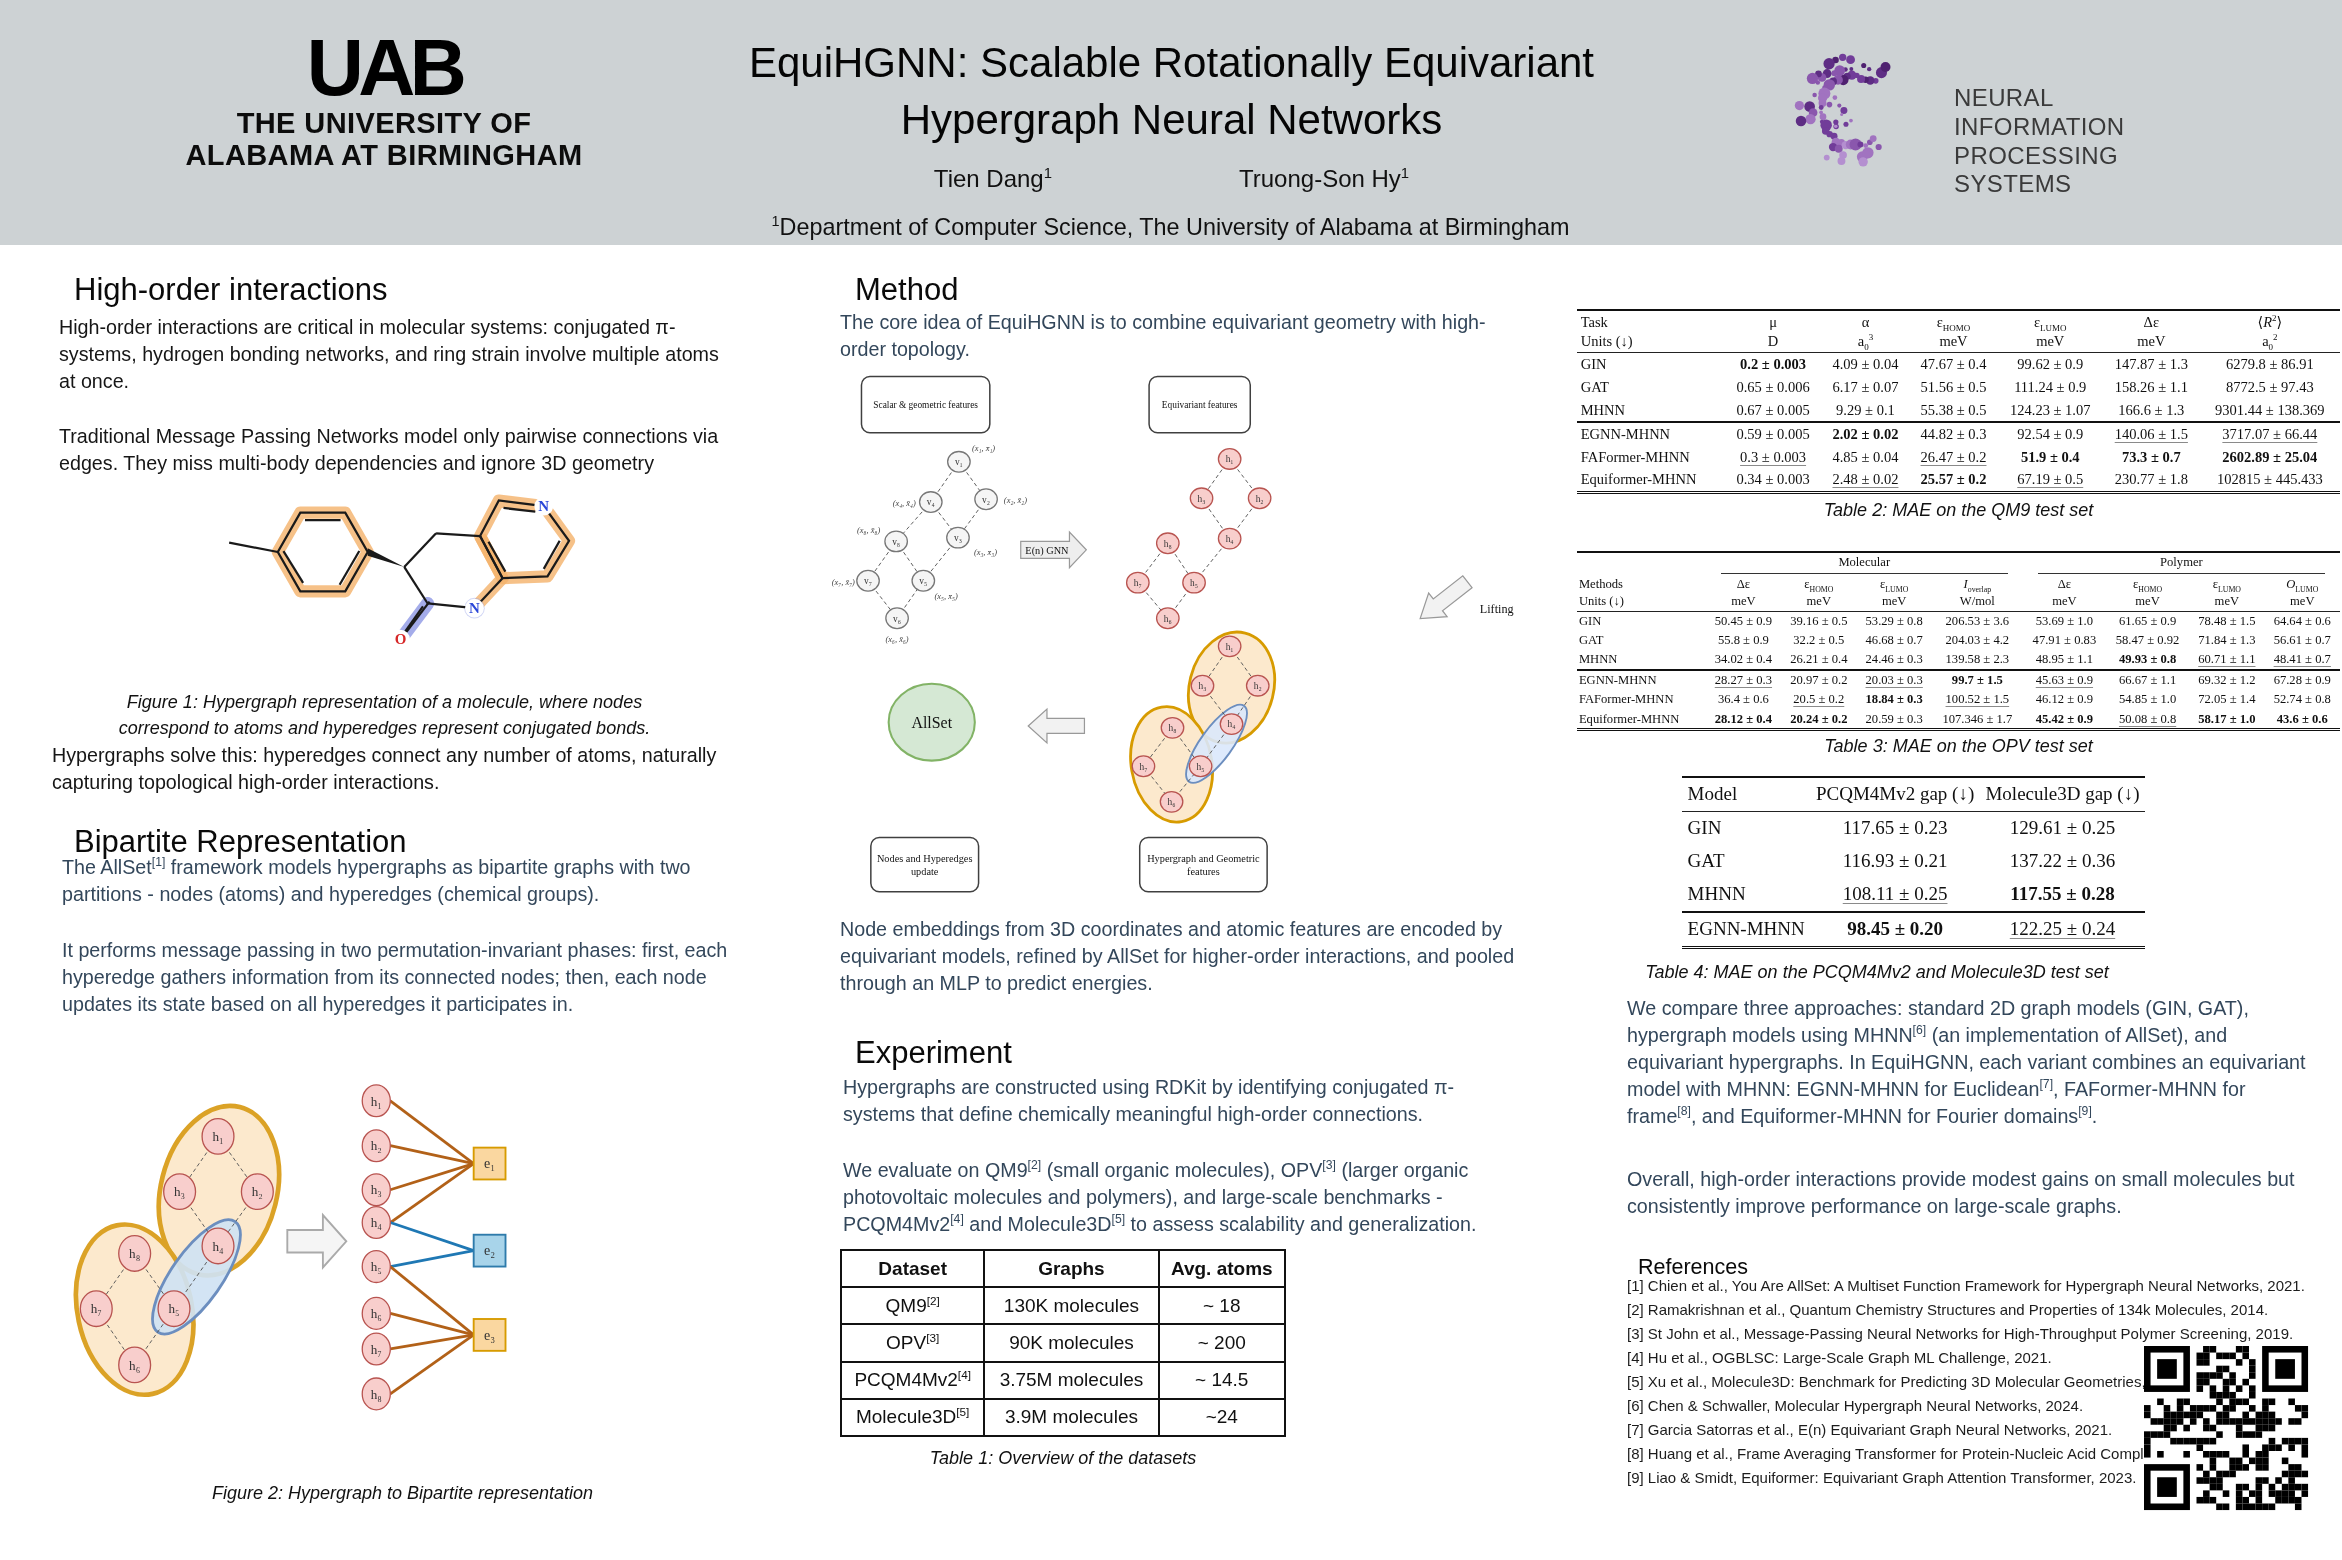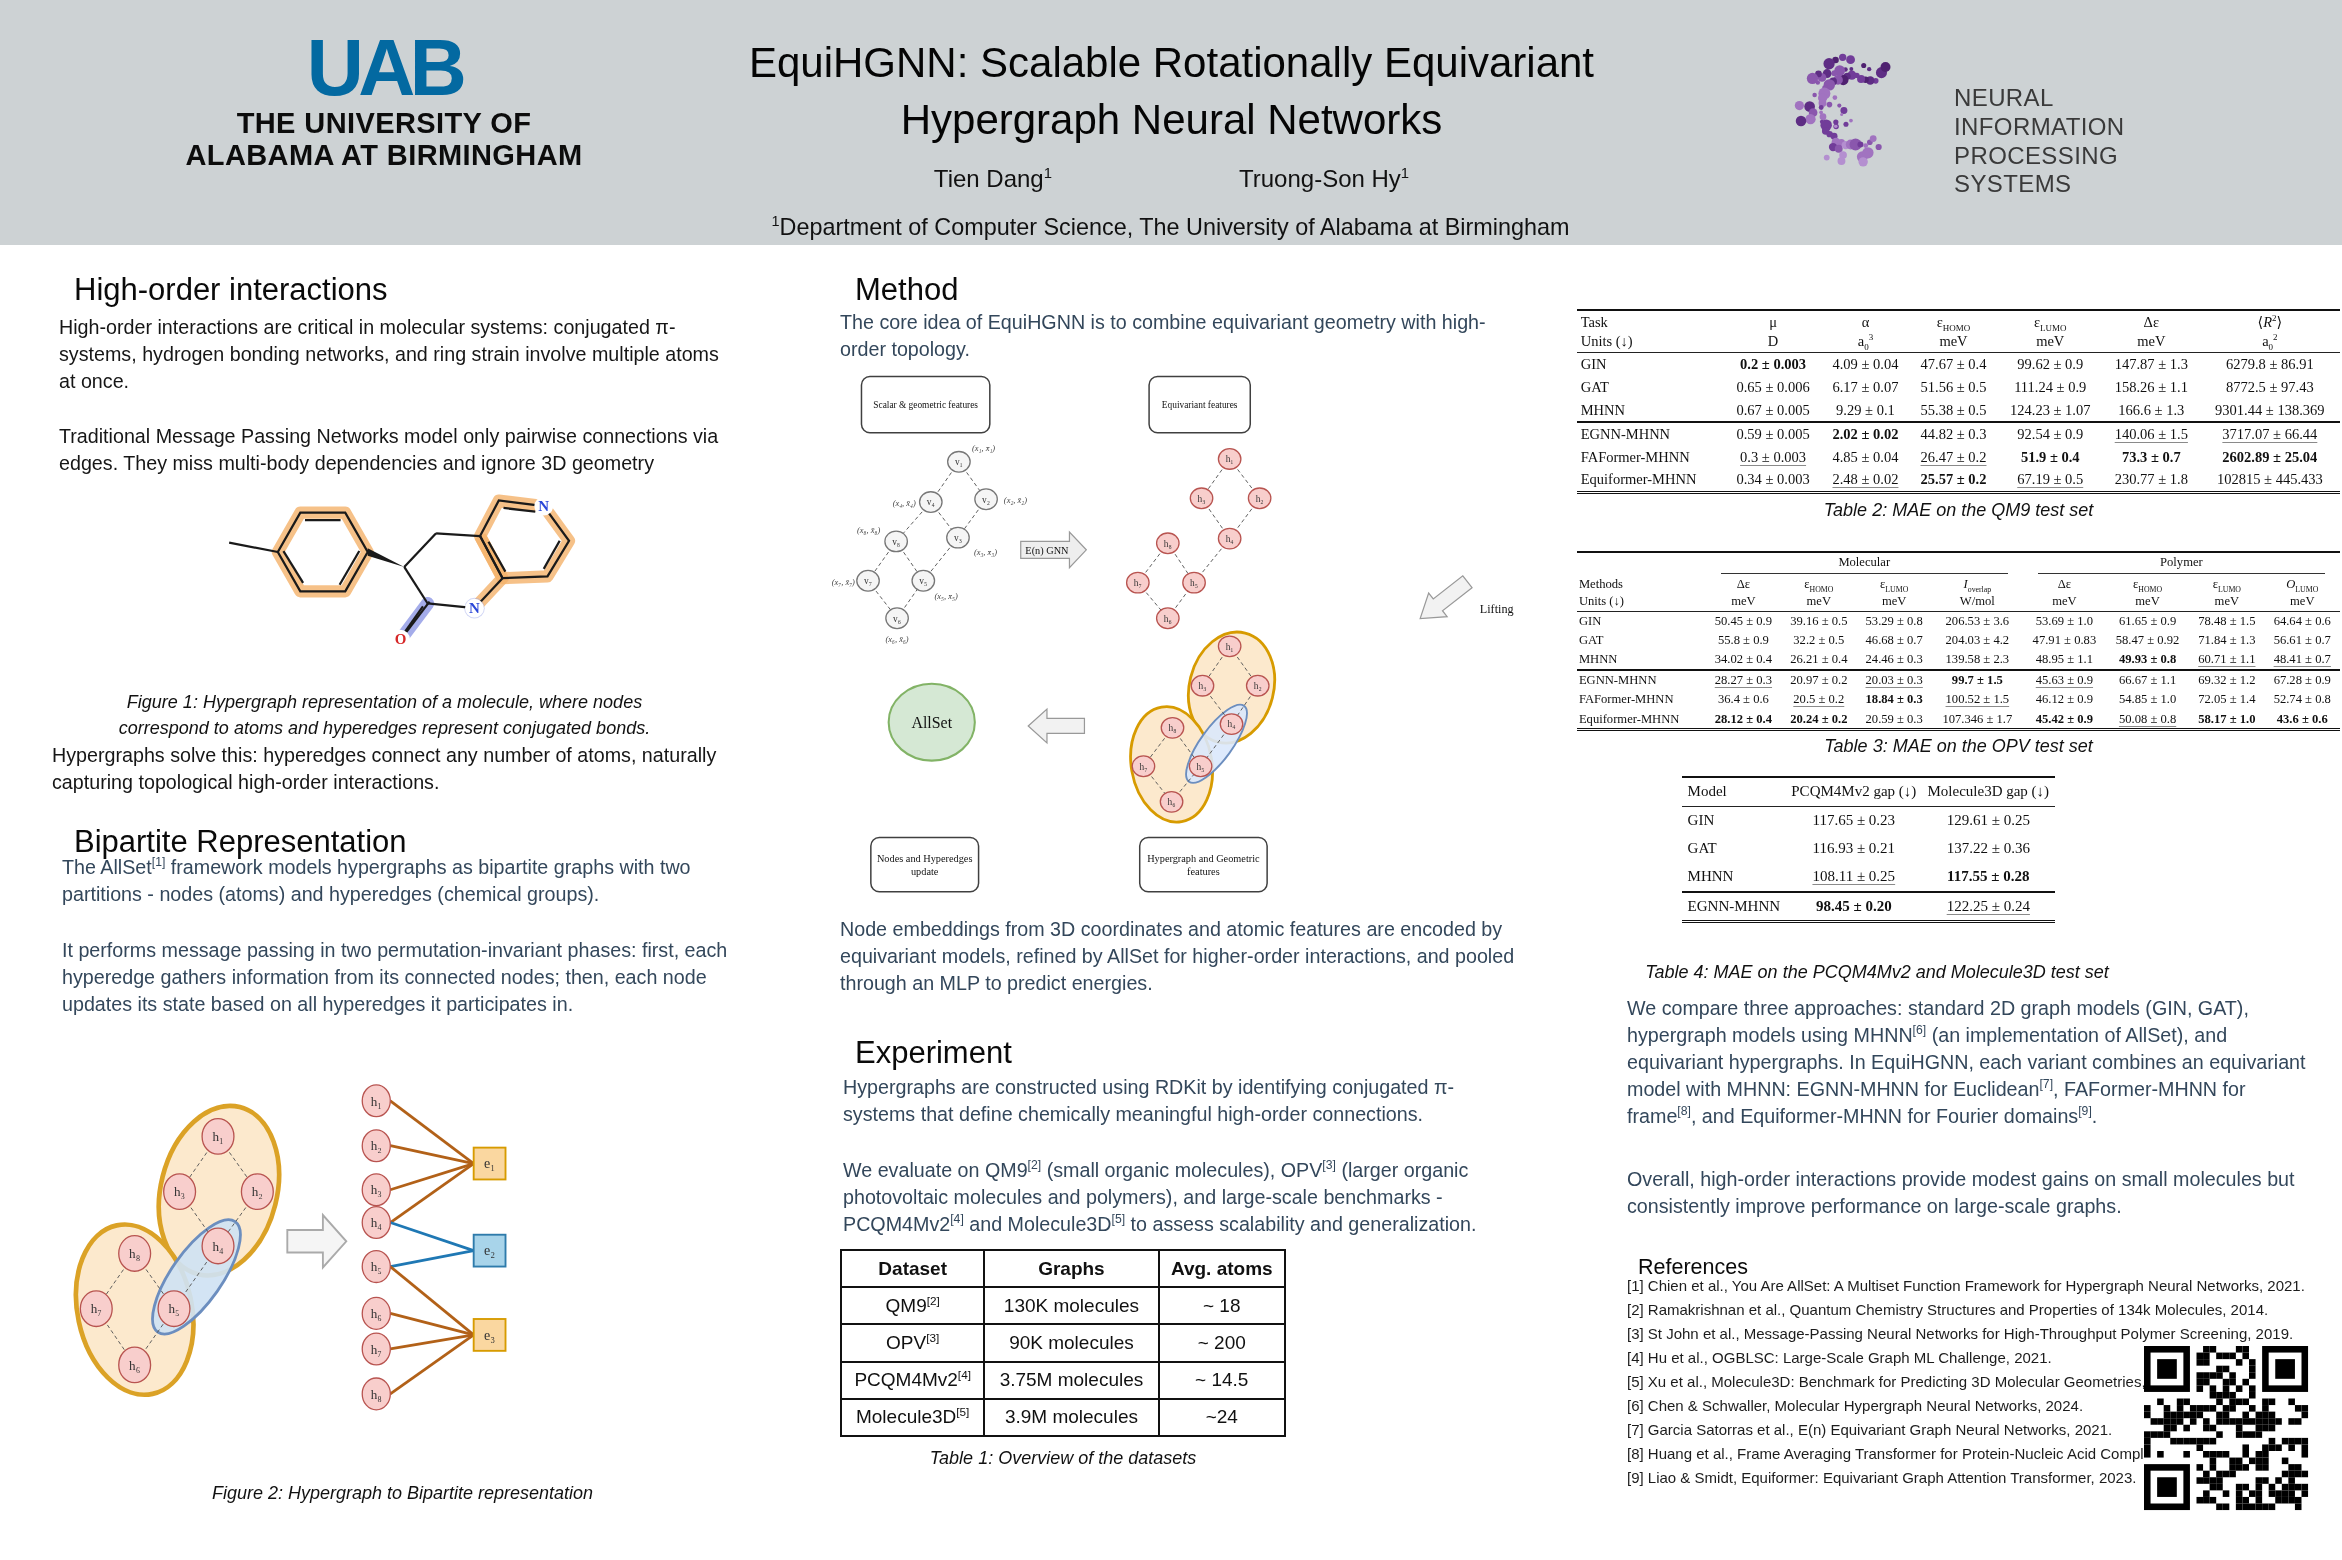--- a/index.html
+++ b/index.html
@@ -1,21 +1,21 @@
 <!DOCTYPE html>
 <html style="font-size:15px"><head>
 <meta charset="utf-8">
 <style>
   html,body{margin:0;padding:0;background:#fff;}
   #poster{position:relative;width:2342px;height:1561px;background:#ffffff;overflow:hidden;
           font-family:"Liberation Sans",sans-serif;color:#141414;}
   
   header{position:absolute;left:0;top:0;width:2342px;height:245px;background:#cdd2d4;}
   .uab-logo{position:absolute;left:159px;top:28px;width:450px;text-align:center;}
-  .uab-mark{font-size:79px;font-weight:800;color:#0369a1;letter-spacing:-5.6px;line-height:1.0;
+  .uab-mark{font-size:79px;font-weight:800;color:#000000;letter-spacing:-5.6px;line-height:1.0;
             font-family:"Liberation Sans",sans-serif;}
   .uab-line{font-size:29px;font-weight:700;color:#0c0c0c;letter-spacing:0.4px;line-height:1.12;}
   .title{position:absolute;left:600px;top:34px;width:1143px;text-align:center;
          font-size:42px;line-height:1.36;color:#050505;}
   .authors{position:absolute;left:600px;top:165px;width:1143px;display:flex;
            justify-content:center;gap:187px;font-size:24px;color:#111;}
   .affiliation{position:absolute;left:468px;top:214px;width:1405px;text-align:center;
                font-size:23.4px;color:#111;}
   .neurips{position:absolute;left:1778px;top:26px;width:440px;height:169px;}
   .neurips svg{position:absolute;left:0;top:0;}
@@ -35,21 +35,21 @@
        width:100%;font-family:"Liberation Serif",serif;}
   .ltx td{text-align:center;padding:1.9px 3.7px;font-size:14.5px;line-height:1.3;color:#101010;white-space:nowrap;}
   .ltx .rowname{text-align:left;padding-left:3.7px;}
   .ltx tr.chead td{border-bottom:1.4px solid #222;}
   .ltx tr.split td{border-top:2.8px double #111;}
   .ltx td.b{font-weight:700;}
   .ltx td.u{text-decoration:underline;text-underline-offset:2.8px;text-decoration-color:#8a8a8a;}
   .ltx .gpad{border:none;}
   .ltx .gcell div{border-bottom:1.2px solid #333;margin:0 13px;padding:0 0 1.9px 0;}
   .ltx.small td{font-size:12.6px;padding:1.4px 1.9px;}
-  .ltx.t4 td{font-size:15px;padding:4.2px 5.6px;font-family:Liberation Serif, serif;}
+  .ltx.t4 td{font-size:19px;padding:4.2px 5.6px;font-family:Liberation Serif, serif;}
   
   .grid{border-collapse:collapse;width:100%;font-family:"Liberation Sans",sans-serif;}
   .grid th,.grid td{border:2.3px solid #111;text-align:center;font-size:19px;padding:6.6px 3.7px;color:#101010;}
   .grid th{font-weight:700;border-radius:12px;}
   
   .refs-title{font-size:21.5px;color:#0a0a0a;margin-top:20px;}
   .refs{font-size:15px;line-height:24px;color:#1c1c1c;white-space:nowrap;}
 </style>
 </head>
 <body>

